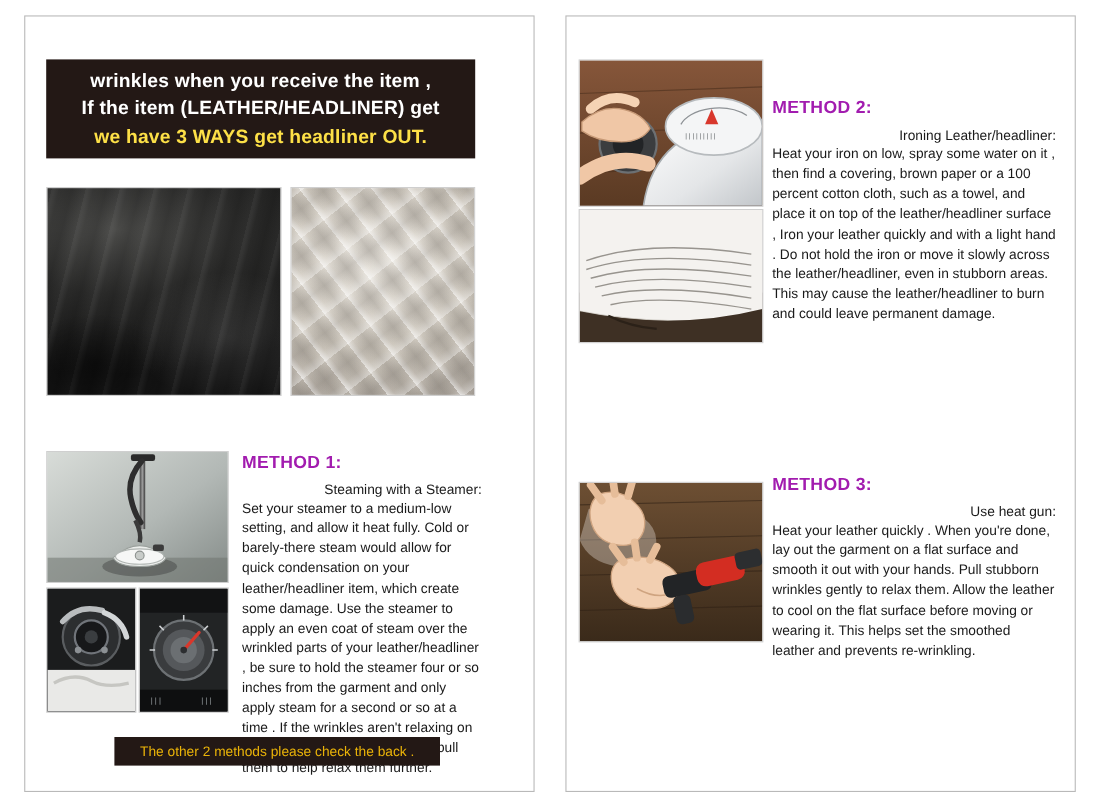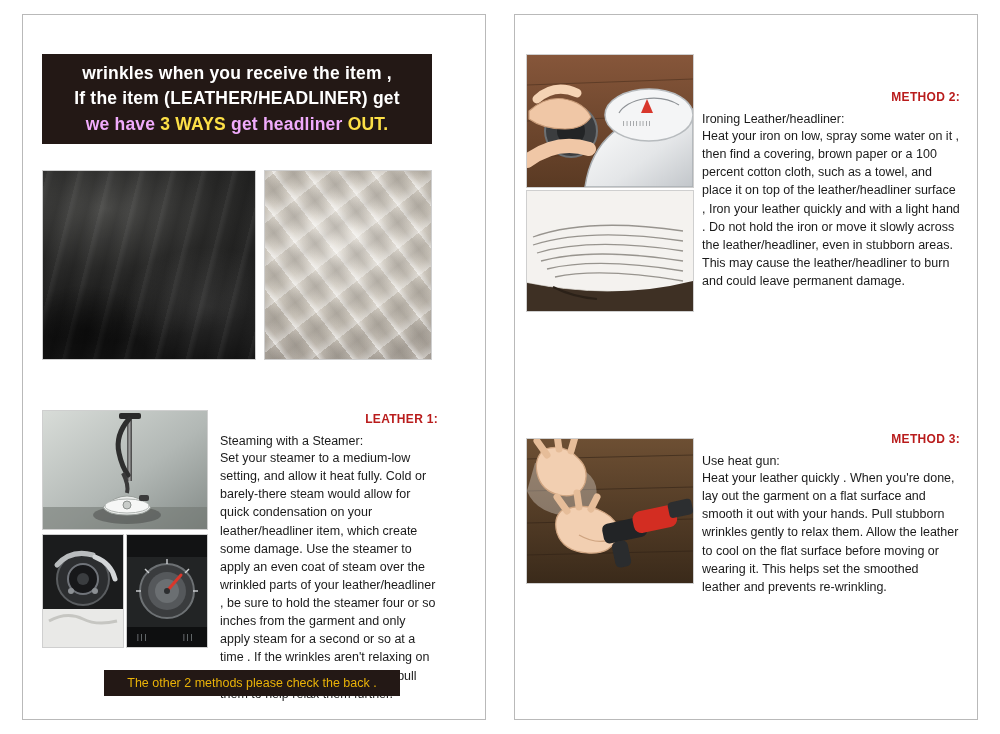--- a/index.html
+++ b/index.html
@@ -60,21 +60,21 @@
     padding: 6px 10px;
   }
   .banner .line {
     font-size: 17.5px;
     font-weight: bold;
     letter-spacing: 0.2px;
     line-height: 1.45;
     white-space: nowrap;
   }
   .banner .hl-yellow { color: #fde047; }
-  .banner .hl-white { color: #f0abfc; }
+  .banner .hl-white { color: #fde047; }
 
   
   .photo-row {
     position: absolute;
     left: 42px;
     top: 170px;
     width: 390px;
     height: 190px;
     display: flex;
     gap: 8px;
@@ -137,30 +137,30 @@
     background:
       repeating-linear-gradient(-38deg,
         rgba(255,255,255,0.35) 0px,
         rgba(255,255,255,0.0) 9px,
         rgba(80,74,68,0.14) 21px,
         rgba(255,255,255,0.0) 34px);
   }
 
   
   .method-title {
-    font-size: 12px;
+    font-size: 16px;
     font-weight: bold;
     letter-spacing: 0.3px;
-    color: #b91c1c;
-    text-align: right;
+    color: #a21caf;
   }
   .method-sub {
     font-size: 12.5px;
     color: #1a1a1a;
     margin-top: 8px;
+    text-align: right;
   }
   .method-body {
     font-size: 12.5px;
     line-height: 1.45;
     color: #1a1a1a;
     margin-top: 1px;
   }
 
   
   .m1-text {
@@ -348,21 +348,21 @@
         <path d="M71 56 L66 56"></path>
         <path d="M18 34 L22 38"></path>
         <path d="M9 56 L14 56"></path>
       </g>
       <text x="10" y="104" font-family="Liberation Sans, sans-serif" font-size="7" fill="#9aa0a4">| | |</text>
       <text x="56" y="104" font-family="Liberation Sans, sans-serif" font-size="7" fill="#9aa0a4">| | |</text>
     </svg>
   </div>
 
   <div class="m1-text">
-    <div class="method-title">LEATHER 1:</div>
+    <div class="method-title">METHOD 1:</div>
     <div class="method-sub">Steaming with a Steamer:</div>
     <div class="method-body">Set your steamer to a medium-low setting, and allow it heat fully. Cold or barely-there steam would allow for quick condensation on your leather/headliner item, which create some damage. Use the steamer to apply an even coat of steam over the wrinkled parts of your leather/headliner , be sure to hold the steamer four or so inches from the garment and only apply steam for a second or so at a time . If the wrinkles aren't relaxing on their own after steaming, gently pull them to help relax them further.</div>
   </div>
 
   <div class="footer-note">The other 2 methods please check the back .</div>
 
   <div class="panel panel-right"></div>
 
   <div class="m2-img-top">
     <svg width="166" height="132" viewBox="0 0 166 132">

